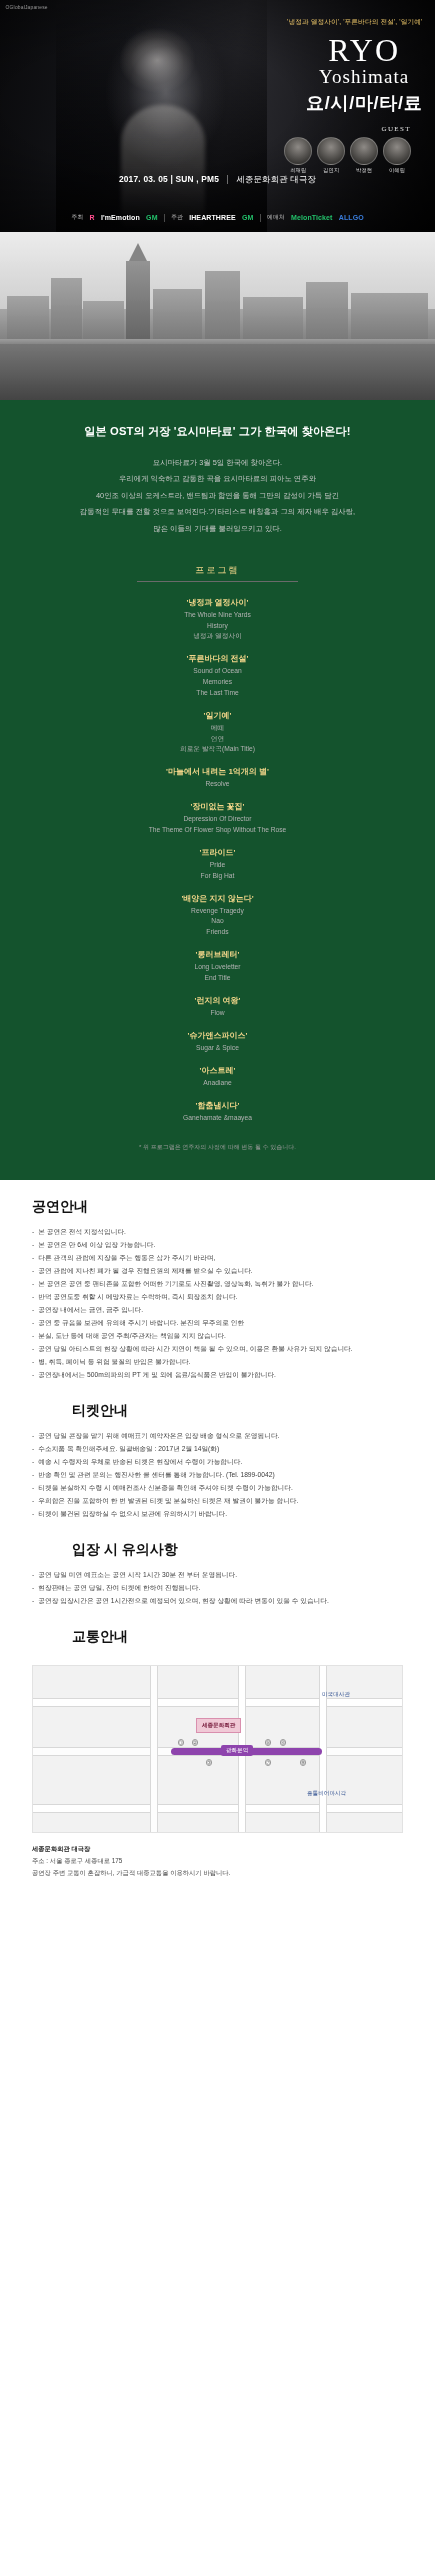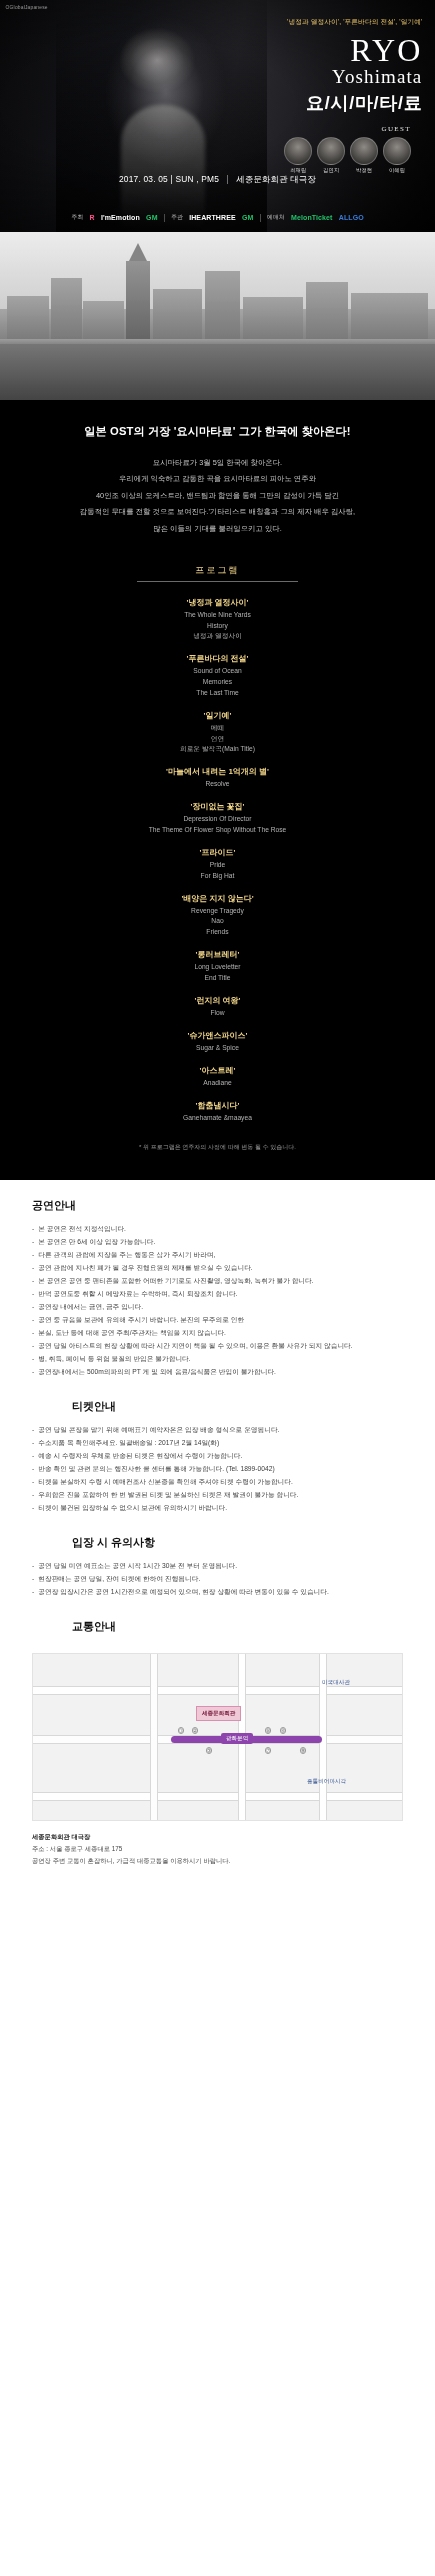--- a/index.html
+++ b/index.html
@@ -60,21 +60,21 @@
     right: 12.6px; top: 18px;
     font-size: 6.7px;
     color: #f0c96a;
     letter-spacing: 0.1px;
     text-align: right;
     white-space: nowrap;
   }
   .hero-name {
     position: absolute;
     right: 12.6px; top: 34px;
-    text-align: right;
+    text-align: center;
     color: #fff;
   }
   .hero-name .ryo {
     font-family: "Liberation Serif", serif;
     font-size: 32px;
     letter-spacing: 2.1px;
     line-height: 1;
     color: #ffffff;
   }
   .hero-name .yoshi {
@@ -118,21 +118,21 @@
   }
 
   .hero-info {
     position: absolute;
     left: 0; right: 0; top: 174px;
     text-align: center;
     color: #fff;
     font-size: 8.4px;
     letter-spacing: 0.2px;
   }
-  .hero-info .dt { font-weight: normal; }
+  .hero-info .dt { font-weight: bold; }
   .hero-info .sep { color: #999; margin: 0 4.9px; }
 
   .sponsor-bar {
     position: absolute;
     left: 0; right: 0; bottom: 9.8px;
     display: flex;
     align-items: center;
     justify-content: center;
     gap: 6.3px;
     font-size: 6px;
@@ -179,21 +179,21 @@
     position:absolute; left:0; right:0; bottom:0; height:56px;
     background: linear-gradient(180deg, #6d7880 0%, #57616a 50%, #3f484f 100%);
   }
   .cityshot .bridge {
     position:absolute; left:0; right:0; bottom:51px; height:9.8px;
     background: linear-gradient(180deg,#949ca3,#6a727a);
   }
 
   
   .dark {
-    background: #000000;
+    background: #14532d;
     color: #d8d8d8;
     padding: 24px 32px 28px;
   }
   .headline {
     text-align: center;
     color: #ffffff;
     font-size: 11.2px;
     font-weight: bold;
     letter-spacing: 0.1px;
     margin-bottom: 17px;
@@ -223,21 +223,21 @@
   .prog-sub {
     color:#b3b3b3; font-size: 6.7px; line-height:1.6;
   }
   .prog-note {
     text-align:center; color:#9a9a9a; font-size:6px; margin-top: 19.7px;
   }
 
   
   .light { background:#ffffff; padding: 18px 32px 7px; }
   .sec-title {
-    font-size: 11px; font-weight: bold; color:#111; margin: 0 0 8.4px;
+    font-size: 14px; font-weight: bold; color:#111; margin: 0 0 8.4px;
   }
   .sec-title.spaced { margin-top: 21px; margin-left: 40px; }
   ul.notes { list-style:none; margin:0; padding:0; }
   ul.notes li {
     font-size: 6.7px; line-height: 1.95; color:#3a3a3a; position:relative; padding-left:6.3px;
   }
   ul.notes li:before {
     content:"-"; position:absolute; left:0; color:#3a3a3a;
   }
 

